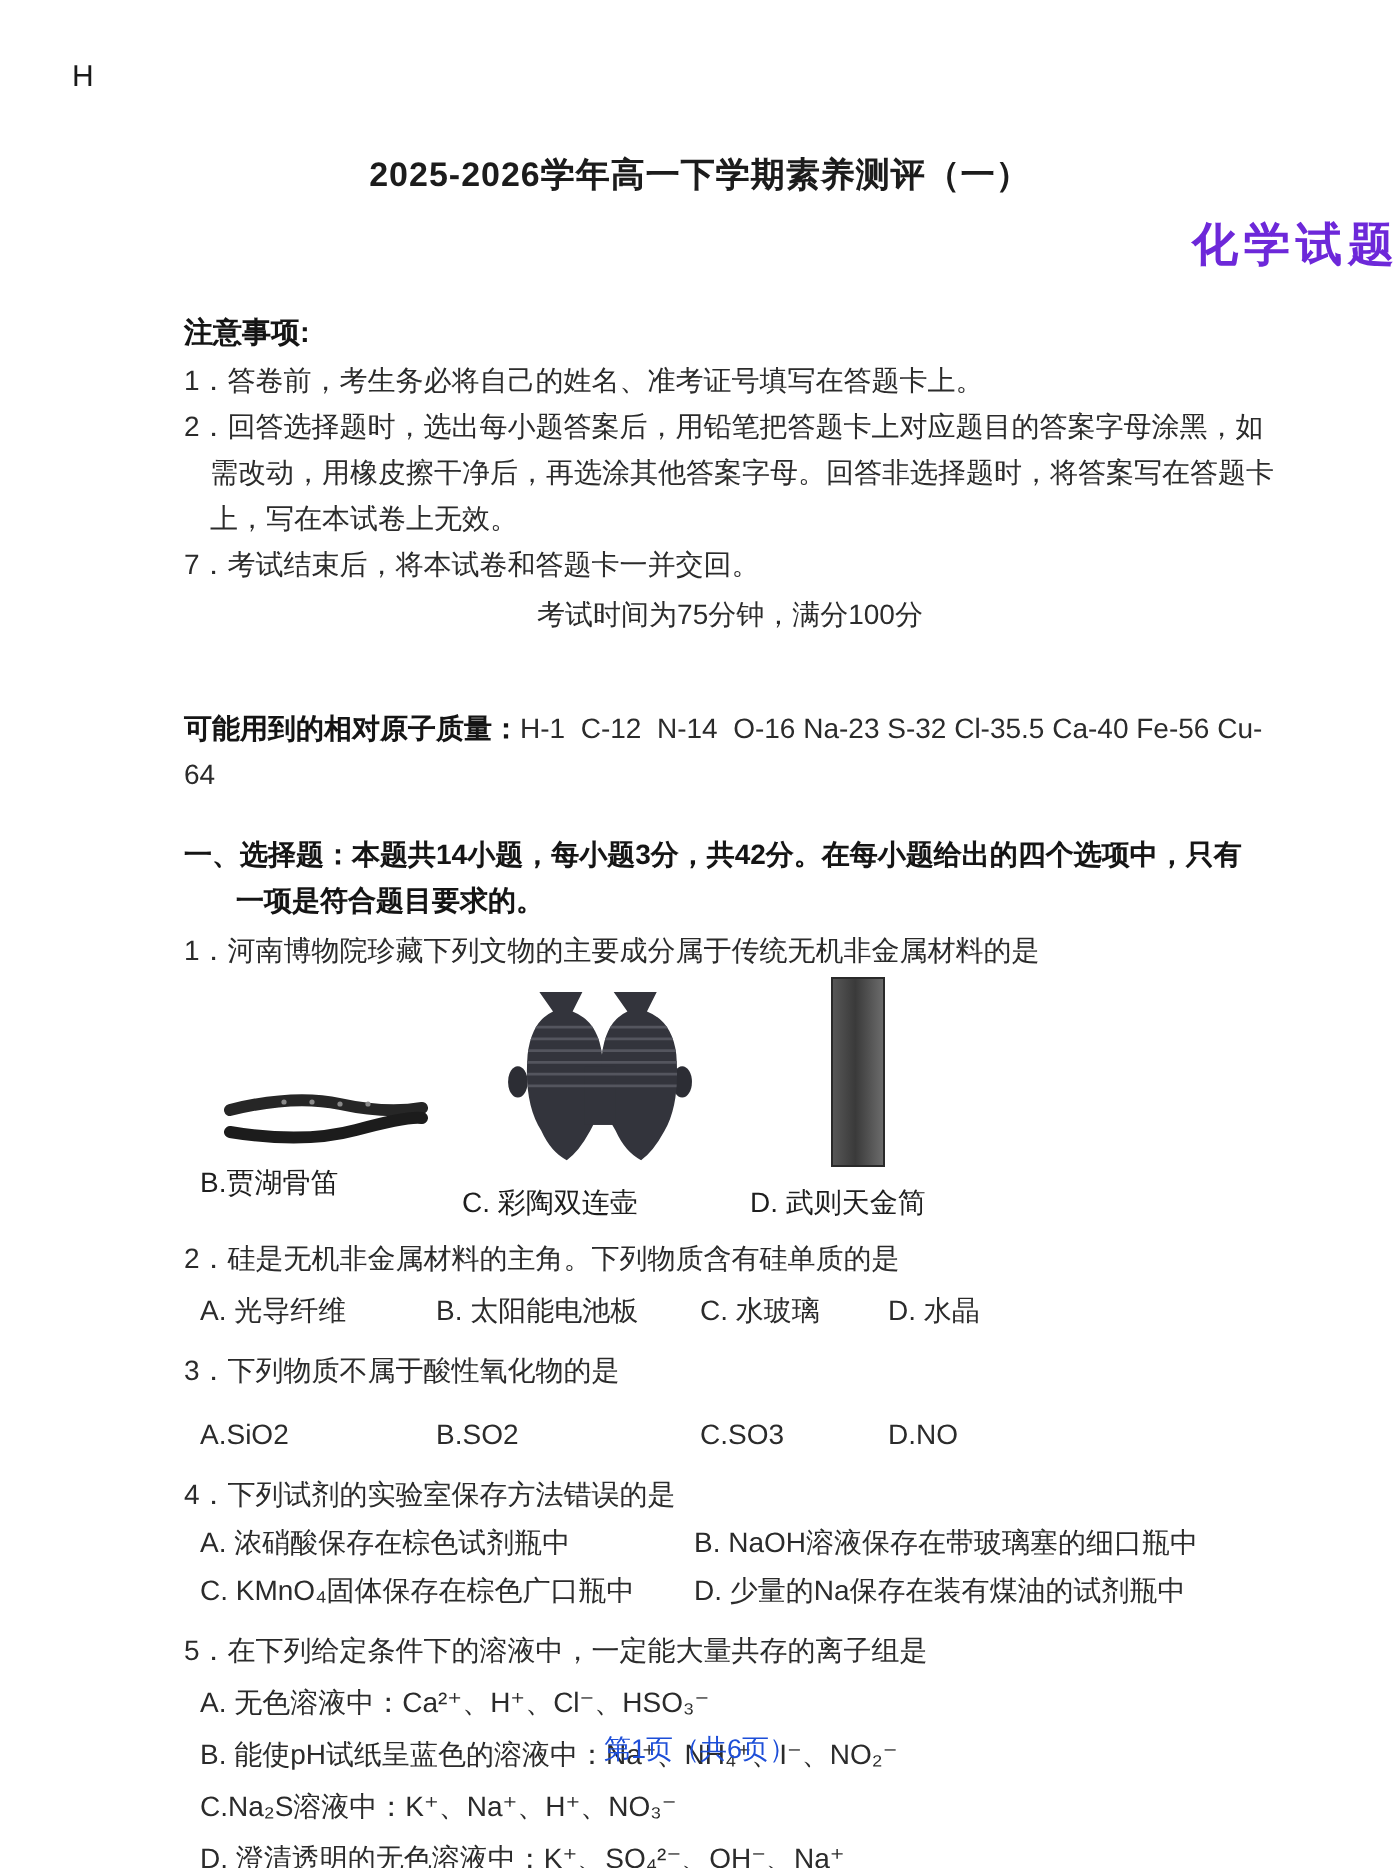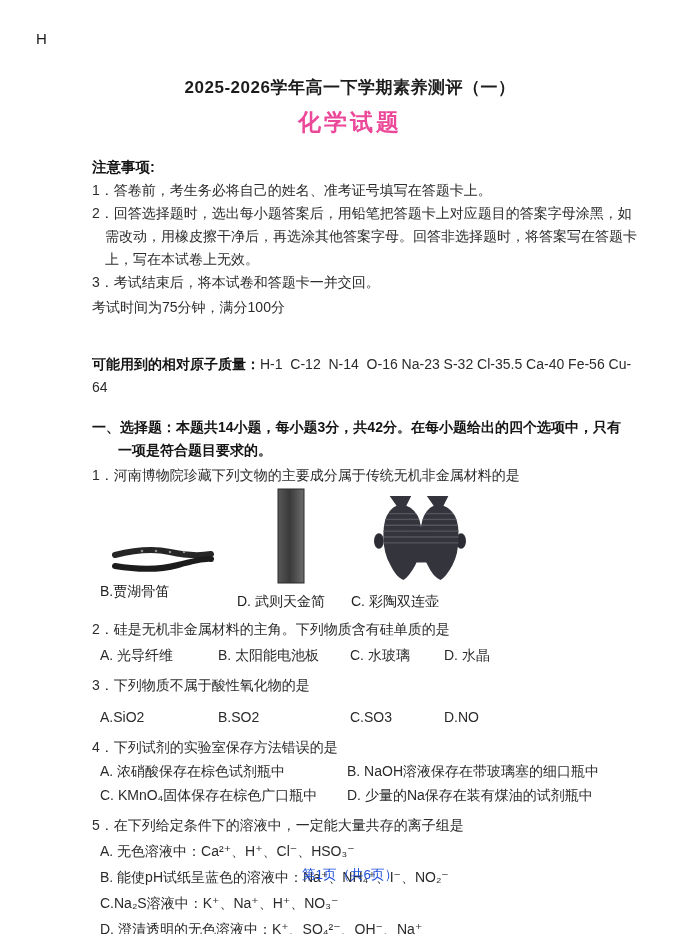--- a/index.html
+++ b/index.html
@@ -26,31 +26,32 @@
     font-size: 17px;
     font-weight: 600;
     letter-spacing: 0.5px;
     color: #1c1c1c;
   }
   .title-line2 {
     font-size: 23px;
     font-weight: 700;
     letter-spacing: 3px;
     margin-top: 8px;
-    color: #ec4899;
+    color: #6d28d9;
+    text-align: right;
   }
   .content {
     margin: 18px 62px 0 92px;
     font-size: 14px;
     line-height: 23px;
   }
   .bold { font-weight: 700; color: #151515; }
   .notice-heading { font-size: 14.5px; }
   .hang { padding-left: 13px; text-indent: -13px; }
-  .exam-info { margin-top: 2px; }
+  .exam-info { text-align: center; margin-top: 2px; }
   .masses { margin-top: 34px; }
   .masses .vals { font-weight: 400; color: #2b2b2b; white-space: pre-wrap; }
   .section-h { margin-top: 17px; }
   .section-h .l2 { padding-left: 26px; }
   .stem { margin-top: 2px; }
   .q { margin-top: 7px; }
 
   .figure-row {
     display: flex;
     align-items: flex-end;
@@ -96,21 +97,21 @@
   <div class="header">
     <div class="title-line1">2025-2026学年高一下学期素养测评（一）</div>
     <div class="title-line2">化学试题</div>
   </div>
 
   <div class="content">
 
     <div class="bold notice-heading">注意事项:</div>
     <div class="hang">1．答卷前，考生务必将自己的姓名、准考证号填写在答题卡上。</div>
     <div class="hang">2．回答选择题时，选出每小题答案后，用铅笔把答题卡上对应题目的答案字母涂黑，如需改动，用橡皮擦干净后，再选涂其他答案字母。回答非选择题时，将答案写在答题卡上，写在本试卷上无效。</div>
-    <div class="hang">3．考试结束后，将本试卷和答题卡一并交回。</div>
+    <div class="hang">7．考试结束后，将本试卷和答题卡一并交回。</div>
 
     <div class="exam-info">考试时间为75分钟，满分100分</div>
 
     <div class="masses">
       <span class="bold">可能用到的相对原子质量：</span><span class="vals">H-1  C-12  N-14  O-16 Na-23 S-32 Cl-35.5 Ca-40 Fe-56 Cu-64</span>
     </div>
 
     <div class="section-h bold">
       <div class="l1">一、选择题：本题共14小题，每小题3分，共42分。在每小题给出的四个选项中，只有</div>
       <div class="l2">一项是符合题目要求的。</div>
@@ -126,36 +127,20 @@
           <svg width="102" height="32" viewBox="0 0 102 32">
             <path d="M3 13 Q35 5 58 10 T99 12" stroke="#262626" stroke-width="6" fill="none" stroke-linecap="round"></path>
             <path d="M3 24 Q40 30 66 23 T99 17" stroke="#1c1c1c" stroke-width="6" fill="none" stroke-linecap="round"></path>
             <circle cx="30" cy="9" r="1.3" fill="#8a8a8a"></circle>
             <circle cx="44" cy="9" r="1.3" fill="#8a8a8a"></circle>
             <circle cx="58" cy="10" r="1.3" fill="#8a8a8a"></circle>
             <circle cx="72" cy="10" r="1.3" fill="#8a8a8a"></circle>
           </svg>
         </div>
         <div class="fig-caption">B.贾湖骨笛</div>
-      </div>
-
-      <div class="figure fig-d">
-        <div class="art">
-          <svg width="28" height="96" viewBox="0 0 28 96">
-            <defs>
-              <linearGradient id="tabgrad" x1="0" y1="0" x2="1" y2="0">
-                <stop offset="0" stop-color="#585858"></stop>
-                <stop offset="0.45" stop-color="#3a3a3a"></stop>
-                <stop offset="1" stop-color="#6d6d6d"></stop>
-              </linearGradient>
-            </defs>
-            <rect x="1" y="1" width="26" height="94" fill="url(#tabgrad)" stroke="#2a2a2a" stroke-width="1"></rect>
-          </svg>
-        </div>
-        <div class="fig-caption">D. 武则天金简</div>
       </div>
 
       <div class="figure fig-c">
         <div class="art">
           <svg width="94" height="90" viewBox="0 0 96 92">
             <defs>
               <clipPath id="potclip">
                 <path d="M17 2 h22 l-5 10 q13 5 15 22 q2 25 -6 39 q-6 11 -12 15 q-8 -4 -13 -15 q-9 -14 -7 -39 q2 -17 13 -22 z"></path>
                 <path d="M55 2 h22 l-5 10 q13 5 15 22 q2 25 -6 39 q-6 11 -12 15 q-8 -4 -13 -15 q-9 -14 -7 -39 q2 -17 13 -22 z"></path>
               </clipPath>
@@ -171,20 +156,36 @@
               <line x1="0" y1="32" x2="96" y2="32"></line>
               <line x1="0" y1="38" x2="96" y2="38"></line>
               <line x1="0" y1="44" x2="96" y2="44"></line>
               <line x1="0" y1="50" x2="96" y2="50"></line>
             </g>
           </svg>
         </div>
         <div class="fig-caption">C. 彩陶双连壶</div>
       </div>
 
+      <div class="figure fig-d">
+        <div class="art">
+          <svg width="28" height="96" viewBox="0 0 28 96">
+            <defs>
+              <linearGradient id="tabgrad" x1="0" y1="0" x2="1" y2="0">
+                <stop offset="0" stop-color="#585858"></stop>
+                <stop offset="0.45" stop-color="#3a3a3a"></stop>
+                <stop offset="1" stop-color="#6d6d6d"></stop>
+              </linearGradient>
+            </defs>
+            <rect x="1" y="1" width="26" height="94" fill="url(#tabgrad)" stroke="#2a2a2a" stroke-width="1"></rect>
+          </svg>
+        </div>
+        <div class="fig-caption">D. 武则天金简</div>
+      </div>
+
     </div>
 
     <div class="q">2．硅是无机非金属材料的主角。下列物质含有硅单质的是</div>
     <div class="opt-row">
       <span class="c1">A. 光导纤维</span>
       <span class="c2">B. 太阳能电池板</span>
       <span class="c3">C. 水玻璃</span>
       <span class="c4">D. 水晶</span>
     </div>
 

